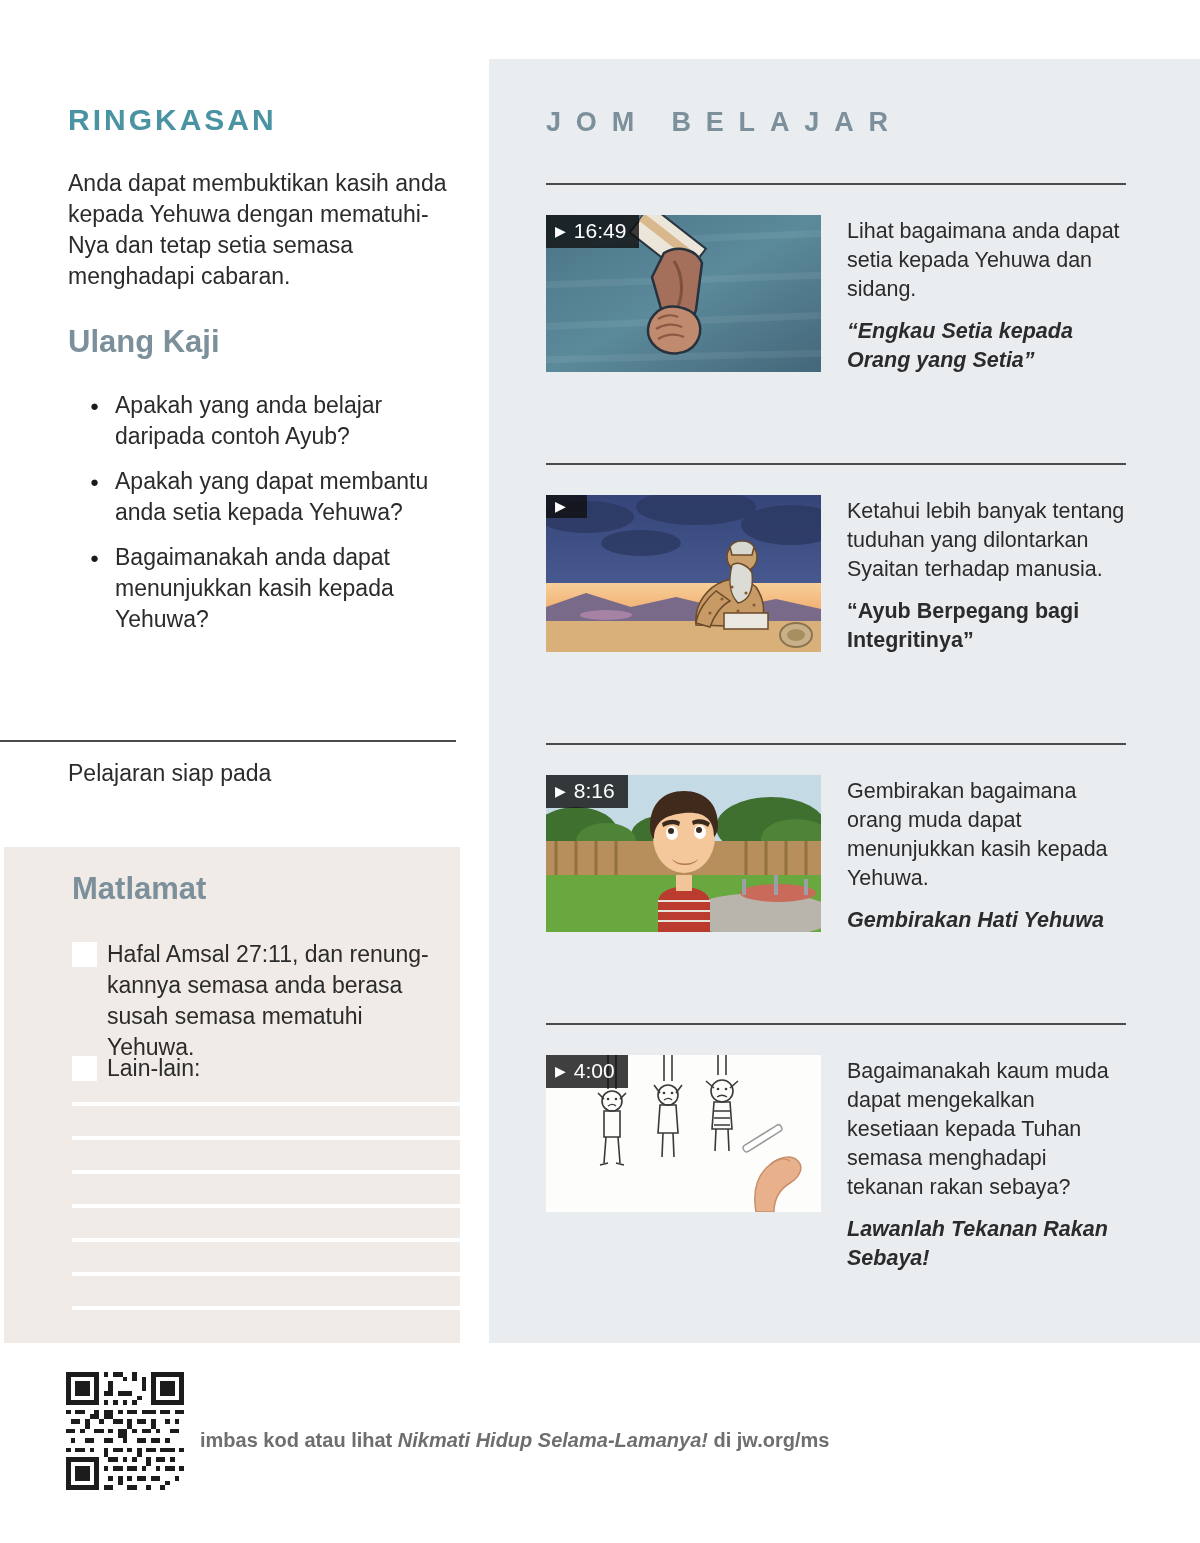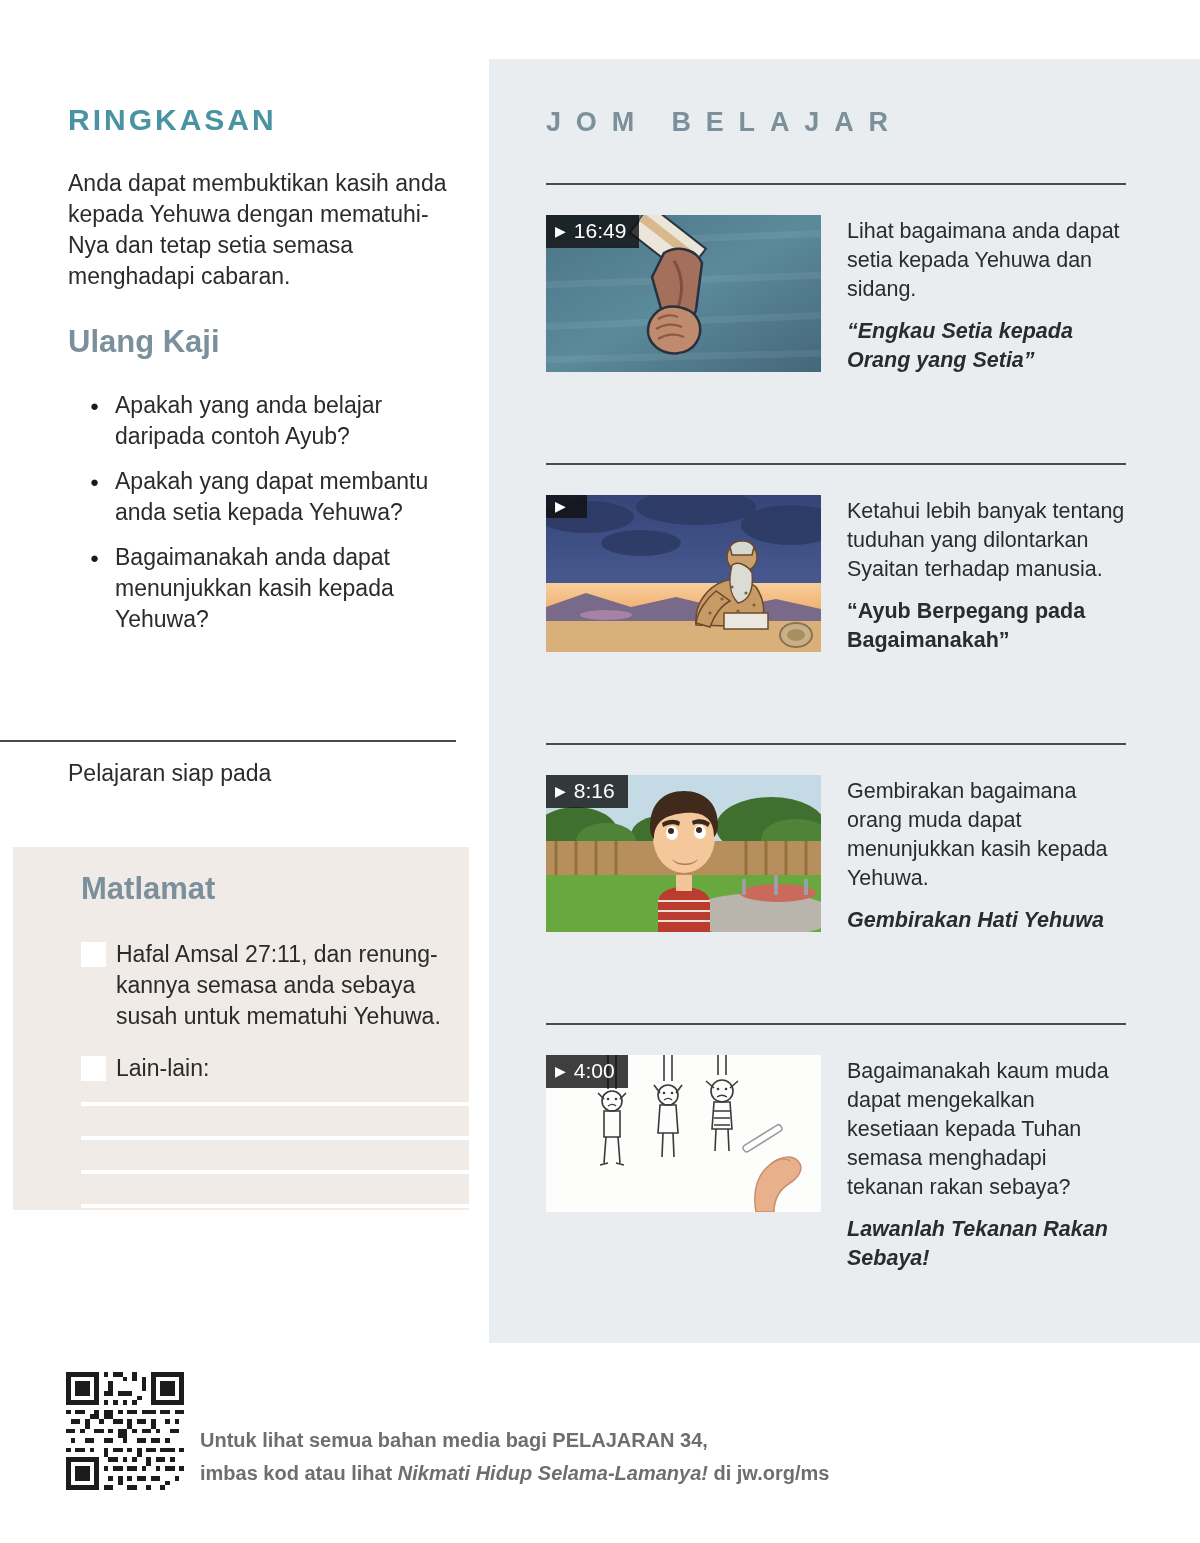--- a/index.html
+++ b/index.html
@@ -28,21 +28,21 @@
   }
   .review-list li{
     position:relative; padding-left:47px; font-size:23px; line-height:31px; margin-bottom:14px;
   }
   .review-list li::before{
     content:"●"; position:absolute; left:22px; top:0; font-size:15px; line-height:31px; color:#1a1a1a;
   }
   .ready-rule{ position:absolute; left:0; top:740px; width:456px; height:2px; background:var(--rule);}
   .ready-label{ position:absolute; left:68px; top:760px; font-size:23px;}
   .goals-panel{
-    position:absolute; left:13px; top:847px; width:456px; height:363px; background:var(--panel-beige);
+    position:absolute; left:4px; top:847px; width:456px; height:496px; background:var(--panel-beige);
   }
   .goals-title{ position:absolute; left:68px; top:24px;}
   .goal{ position:absolute; left:68px; width:368px; display:flex; align-items:flex-start;}
   .goal.g1{ top:92px;} .goal.g2{ top:206px;}
   .checkbox{
     flex:none; width:25px; height:25px; background:#ffffff; margin:3px 10px 0 0;
   }
   .goal-label{ font-size:23px; line-height:31px;}
   .write-line{ position:absolute; left:68px; right:0; height:4px; background:#ffffff;}
   
@@ -95,21 +95,21 @@
   </ul>
 
   <div class="ready-rule"></div>
   <div class="ready-label">Pelajaran siap pada</div>
 
   <div class="goals-panel">
     <h2 class="h-slate goals-title">Matlamat</h2>
 
     <div class="goal g1">
       <span class="checkbox"></span>
-      <span class="goal-label">Hafal Amsal 27:11, dan renung-kannya semasa anda sebaya susah untuk mematuhi Yehuwa.</span>
+      <span class="goal-label">Hafal Amsal 27:11, dan renung-kannya semasa anda berasa susah semasa mematuhi Yehuwa.</span>
     </div>
     <div class="goal g2">
       <span class="checkbox"></span>
       <span class="goal-label">Lain-lain:</span>
     </div>
 
     <div class="write-line" style="top:255px"></div>
     <div class="write-line" style="top:289px"></div>
     <div class="write-line" style="top:323px"></div>
     <div class="write-line" style="top:357px"></div>
@@ -210,21 +210,21 @@
           <ellipse cx="250" cy="140" rx="16" ry="12" fill="#c9b089" stroke="#8a744f" stroke-width="2"></ellipse>
           <ellipse cx="250" cy="140" rx="9" ry="6" fill="#a98e62"></ellipse>
         </svg>
         <div class="badge">
           <span class="play">▶</span>
           <span></span>
         </div>
       </div>
       <div class="vtext">
         <p class="vdesc">Ketahui lebih banyak tentang tuduhan yang dilontarkan Syaitan terhadap manusia.</p>
-        <p class="vtitle">“Ayub Berpegang pada Bagaimanakah”</p>
+        <p class="vtitle">“Ayub Berpegang bagi Integritinya”</p>
       </div>
     </div>
 
     <div class="video-row r3">
       <div class="thumb">
         <svg viewBox="0 0 275 157" preserveAspectRatio="none">
           <rect width="275" height="157" fill="#c4dbe6"></rect>
           <g fill="#40702f">
             <ellipse cx="30" cy="58" rx="42" ry="26"></ellipse>
               <ellipse cx="225" cy="52" rx="55" ry="30"></ellipse>
@@ -443,17 +443,16 @@
         <rect x="21" y="23" width="1" height="1"></rect>
         <rect x="23" y="22" width="1" height="1"></rect>
       <rect x="8" y="24" width="2" height="1"></rect>
         <rect x="13" y="24" width="2" height="1"></rect>
         <rect x="17" y="24" width="1" height="1"></rect>
         <rect x="20" y="24" width="1" height="1"></rect>
     </g>
   </svg>
 
   <div class="footer-text">
-    <div>Untuk lihat semua bahan media bagi PELAJARAN 34,</div>
     <div><span>imbas kod atau lihat </span><span class="it">Nikmati Hidup Selama-Lamanya!</span><span> di jw.org/ms</span></div>
   </div>
 
 </div>
 
 </body></html>

